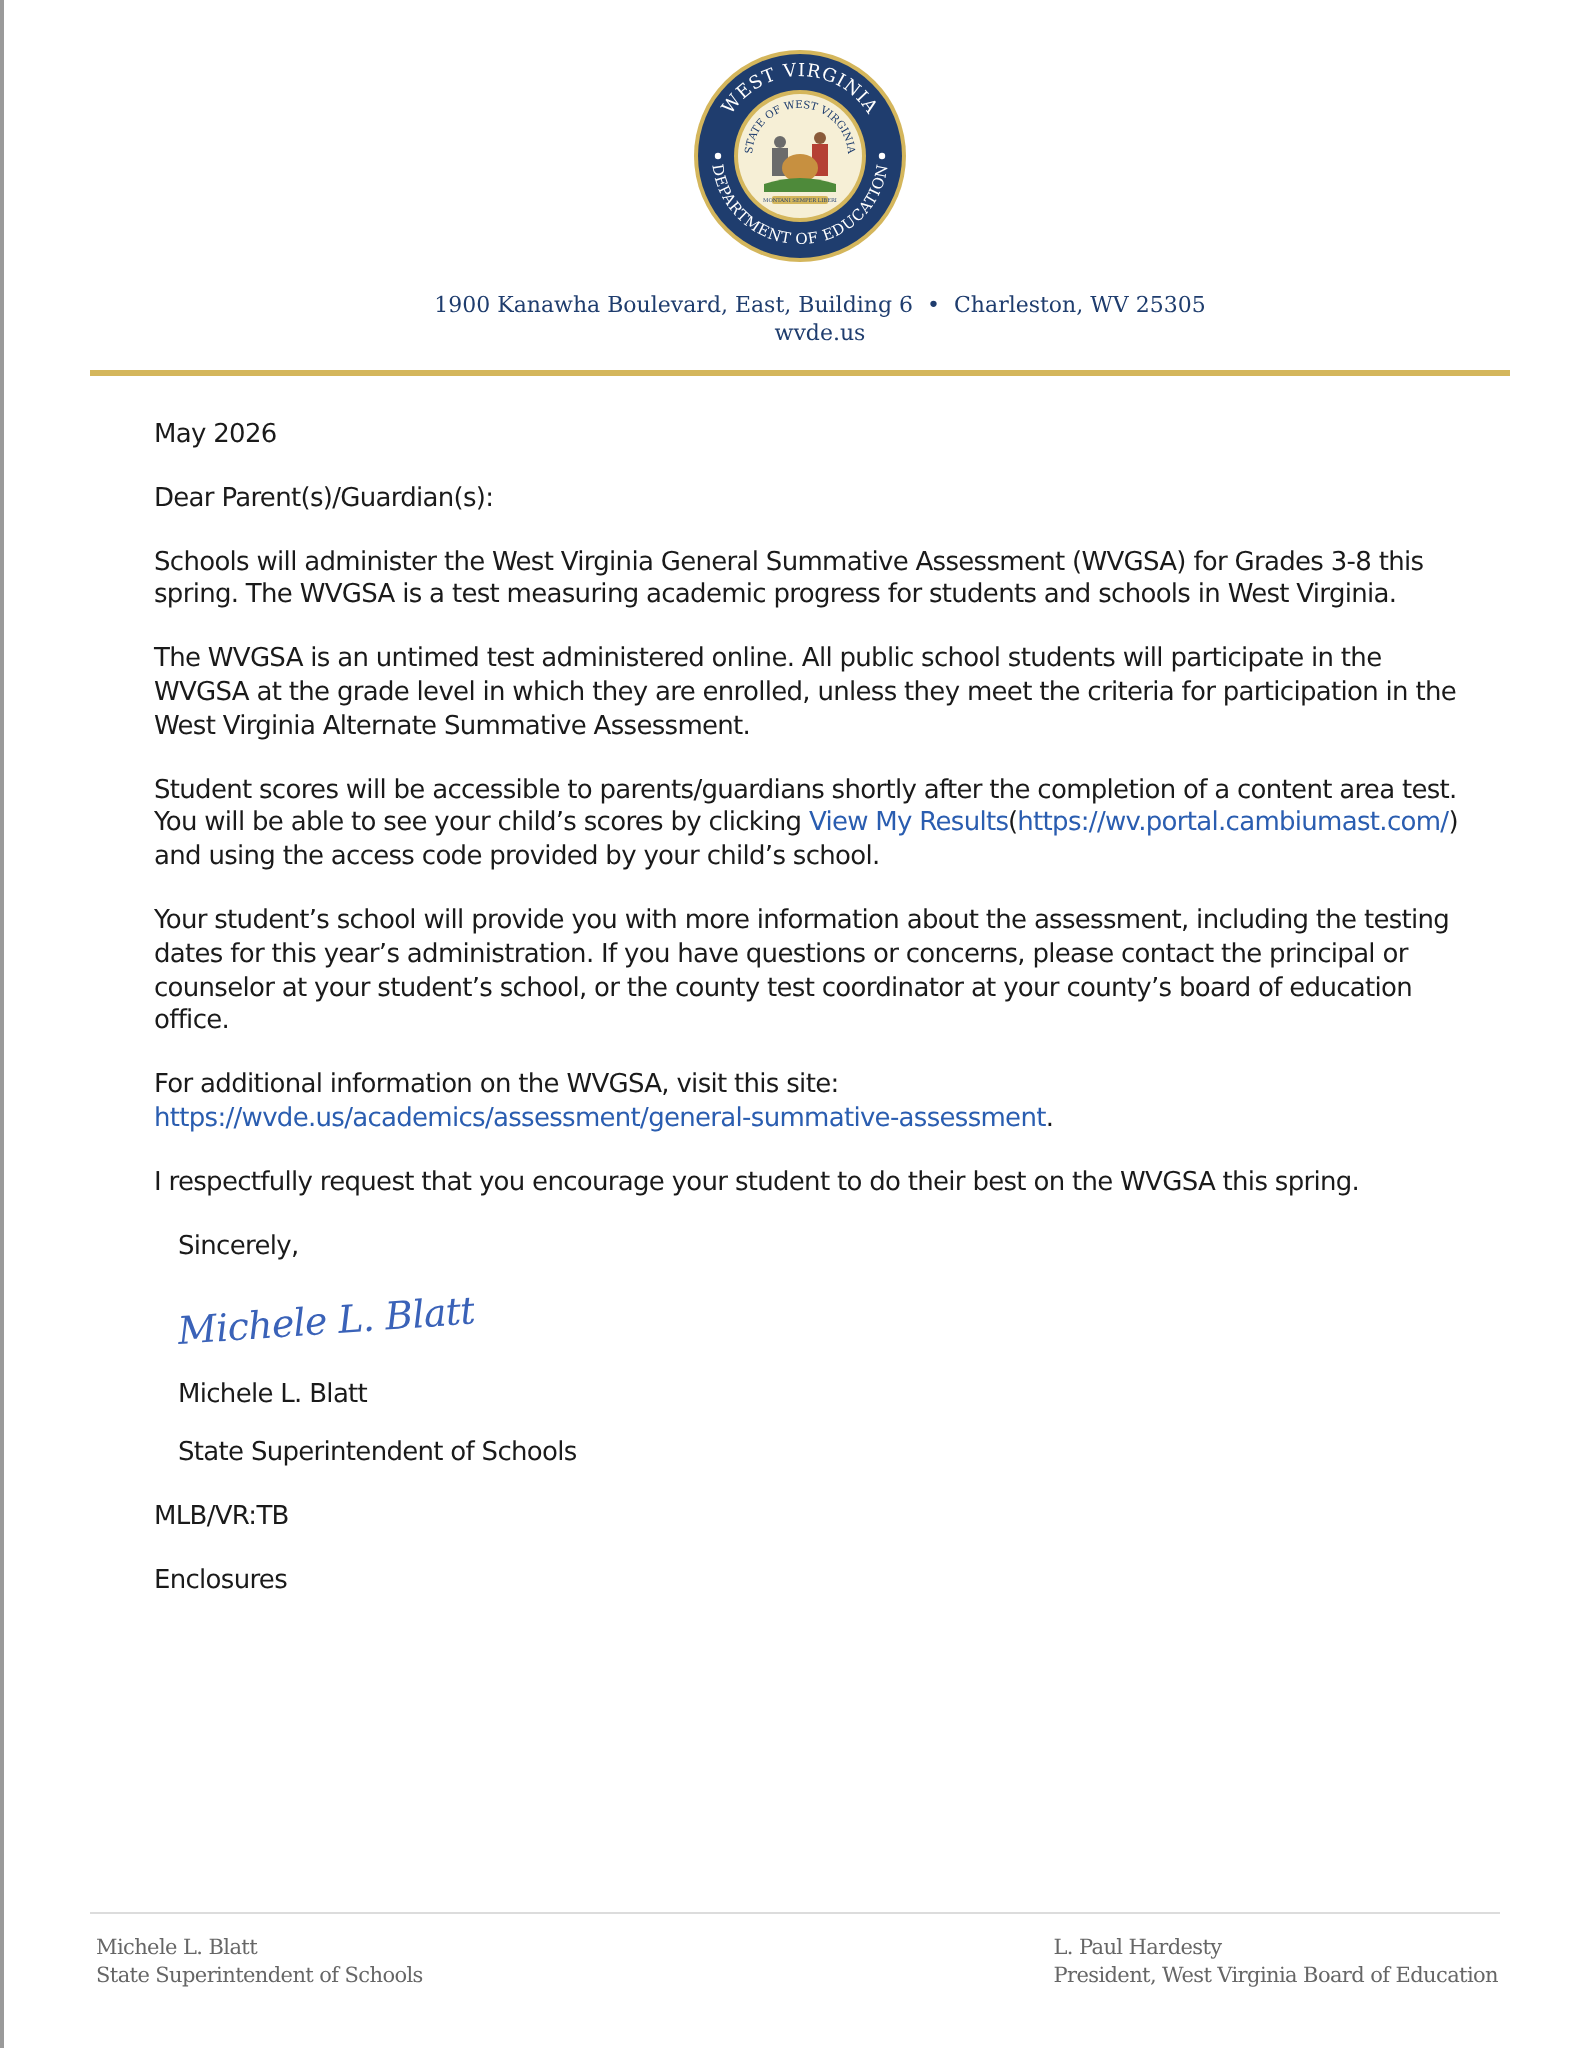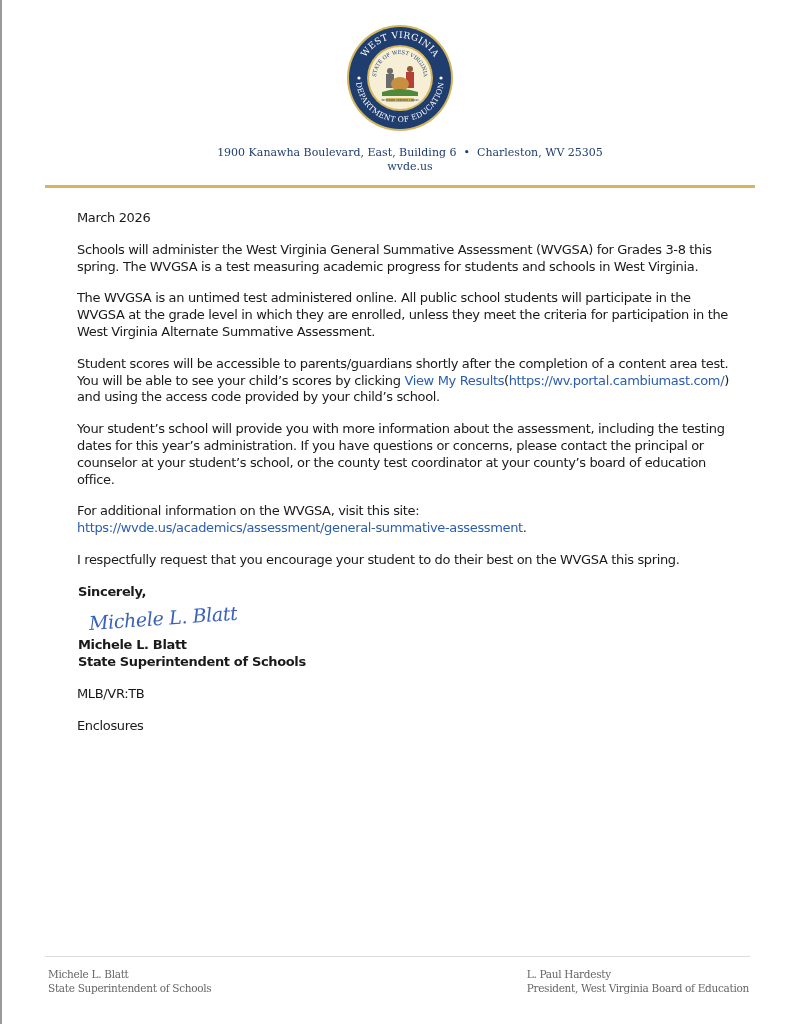--- a/index.html
+++ b/index.html
@@ -20,21 +20,21 @@
 
   .gold-rule { position: absolute; left: 45px; width: 710px; top: 185px; height: 3px; background: #d4b65c; }
 
   .letter {
     position: absolute; left: 77px; top: 210px; width: 660px;
     font-family: "DejaVu Sans", sans-serif; font-size: 13px; line-height: 16.8px; color: #1a1a1a;
     letter-spacing: -0.35px;
   }
   .letter p { margin: 0 0 15px 0; }
   .letter a { color: #2a5db0; }
-  .signature-block p { margin: 1px; font-weight: bold; }
+  .signature-block p { margin: 12px; }
   .sig-img { display: block; margin: 0 0 0 10px; height: 34px; }
 
   .footer-rule { position: absolute; left: 45px; width: 705px; top: 956px; height: 1px; background: #dcdcdc; }
   .footer-left {
     position: absolute; left: 48px; top: 967px;
     font-family: "DejaVu Serif", serif; font-size: 10.5px; line-height: 14px; color: #666;
     letter-spacing: -0.3px;
   }
   .footer-right {
     position: absolute; right: 45px; top: 967px; 
@@ -82,21 +82,22 @@
 <div class="address">
   <div>
     <span>1900 Kanawha Boulevard, East, Building 6</span><span class="sep">•</span><span>Charleston, WV 25305</span>
   </div>
   <div>wvde.us</div>
 </div>
 
 <div class="gold-rule"></div>
 
 <div class="letter">
-  <p>March 2026</p>
+  <p>May 2026</p>
+  <p>Dear Parent(s)/Guardian(s):</p>
   <p>Schools will administer the West Virginia General Summative Assessment (WVGSA) for Grades 3-8 this spring. The WVGSA is a test measuring academic progress for students and schools in West Virginia.</p>
   <p>The WVGSA is an untimed test administered online. All public school students will participate in the WVGSA at the grade level in which they are enrolled, unless they meet the criteria for participation in the West Virginia Alternate Summative Assessment.</p>
   <p><span>Student scores will be accessible to parents/guardians shortly after the completion of a content area test. You will be able to see your child’s scores by clicking </span><a>View My Results</a><span style="margin-left:-4px"> (</span><a>https://wv.portal.cambiumast.com/</a><span>) and using the access code provided by your child’s school.</span></p>
   <p>Your student’s school will provide you with more information about the assessment, including the testing dates for this year’s administration. If you have questions or concerns, please contact the principal or counselor at your student’s school, or the county test coordinator at your county’s board of education office.</p>
   <p><span>For additional information on the WVGSA, visit this site: </span><br><a>https://wvde.us/academics/assessment/general-summative-assessment</a><span>.</span></p>
   <p>I respectfully request that you encourage your student to do their best on the WVGSA this spring.</p>
 
   <div class="signature-block" style="margin-bottom:15px">
     <p>Sincerely,</p>
     <svg class="sig-img" viewBox="0 0 150 34" width="150">

